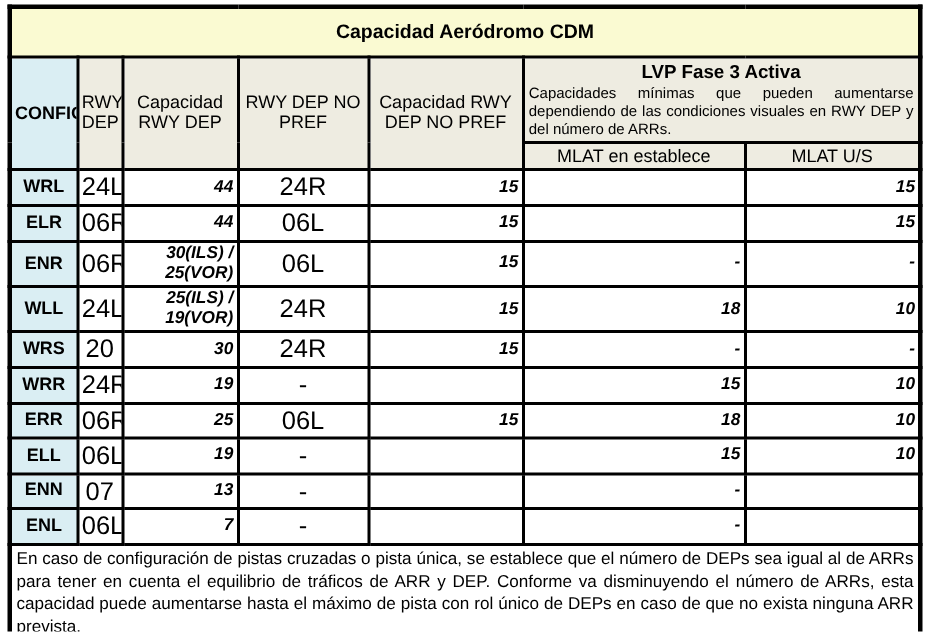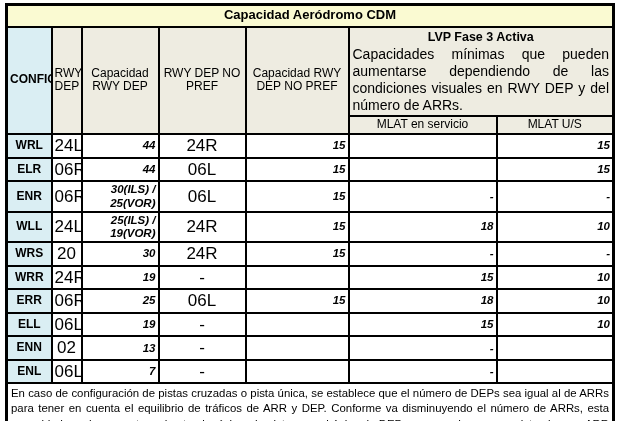--- a/index.html
+++ b/index.html
@@ -33,21 +33,21 @@
     padding:1px 2px;
     font-size:12px;
     line-height:1.15;
     background:var(--cell-bg);
     overflow:hidden;
   }
   tr.title-row td{
     background:var(--title-bg);
     font-weight:bold;
     font-size:13px;
-    height:22px;
+    height:33px;
   }
   td.hdr{
     background:var(--header-bg);
     font-weight:normal;
     font-size:12px;
   }
   td.config-col{
     background:var(--config-bg);
     font-weight:bold;
   }
@@ -56,21 +56,21 @@
     padding:1px 3px;
   }
   .lvp-title{
     font-weight:bold;
     font-size:12.5px;
     text-align:center;
     margin:1px 0 2px 0;
   }
   .lvp-desc{
     font-weight:normal;
-    font-size:14px;
+    font-size:10px;
     text-align:justify;
     line-height:1.22;
   }
   td.cap{
     font-weight:bold;
     font-style:italic;
     white-space:pre-line;
     font-size:11.5px;
     text-align:right;
   }
@@ -112,21 +112,21 @@
       <td rowspan="2" class="hdr">RWY DEP</td>
       <td rowspan="2" class="hdr">Capacidad RWY DEP</td>
       <td rowspan="2" class="hdr">RWY DEP NO PREF</td>
       <td rowspan="2" class="hdr">Capacidad RWY DEP NO PREF</td>
       <td colspan="2" class="lvp-cell">
         <div class="lvp-title">LVP Fase 3 Activa</div>
         <div class="lvp-desc">Capacidades mínimas que pueden aumentarse dependiendo de las condiciones visuales en RWY DEP y del número de ARRs.</div>
       </td>
     </tr>
     <tr class="mlat-row">
-      <td class="hdr">MLAT en servicio</td>
+      <td class="hdr">MLAT en establece</td>
       <td class="hdr">MLAT U/S</td>
     </tr>
   </thead>
   <tbody>
       <tr>
         <td class="config-col">WRL</td>
         <td class="rwy">24L</td>
         <td class="cap">44</td>
         <td class="rwy">24R</td>
         <td class="cap">15</td>
@@ -193,21 +193,21 @@
         <td class="config-col">ELL</td>
         <td class="rwy">06L</td>
         <td class="cap">19</td>
         <td class="rwy">-</td>
         <td class="cap"></td>
         <td class="cap">15</td>
         <td class="cap">10</td>
       </tr>
       <tr>
         <td class="config-col">ENN</td>
-        <td class="rwy">02</td>
+        <td class="rwy">07</td>
         <td class="cap">13</td>
         <td class="rwy">-</td>
         <td class="cap"></td>
         <td class="cap">-</td>
         <td class="cap"></td>
       </tr>
       <tr>
         <td class="config-col">ENL</td>
         <td class="rwy">06L</td>
         <td class="cap">7</td>

